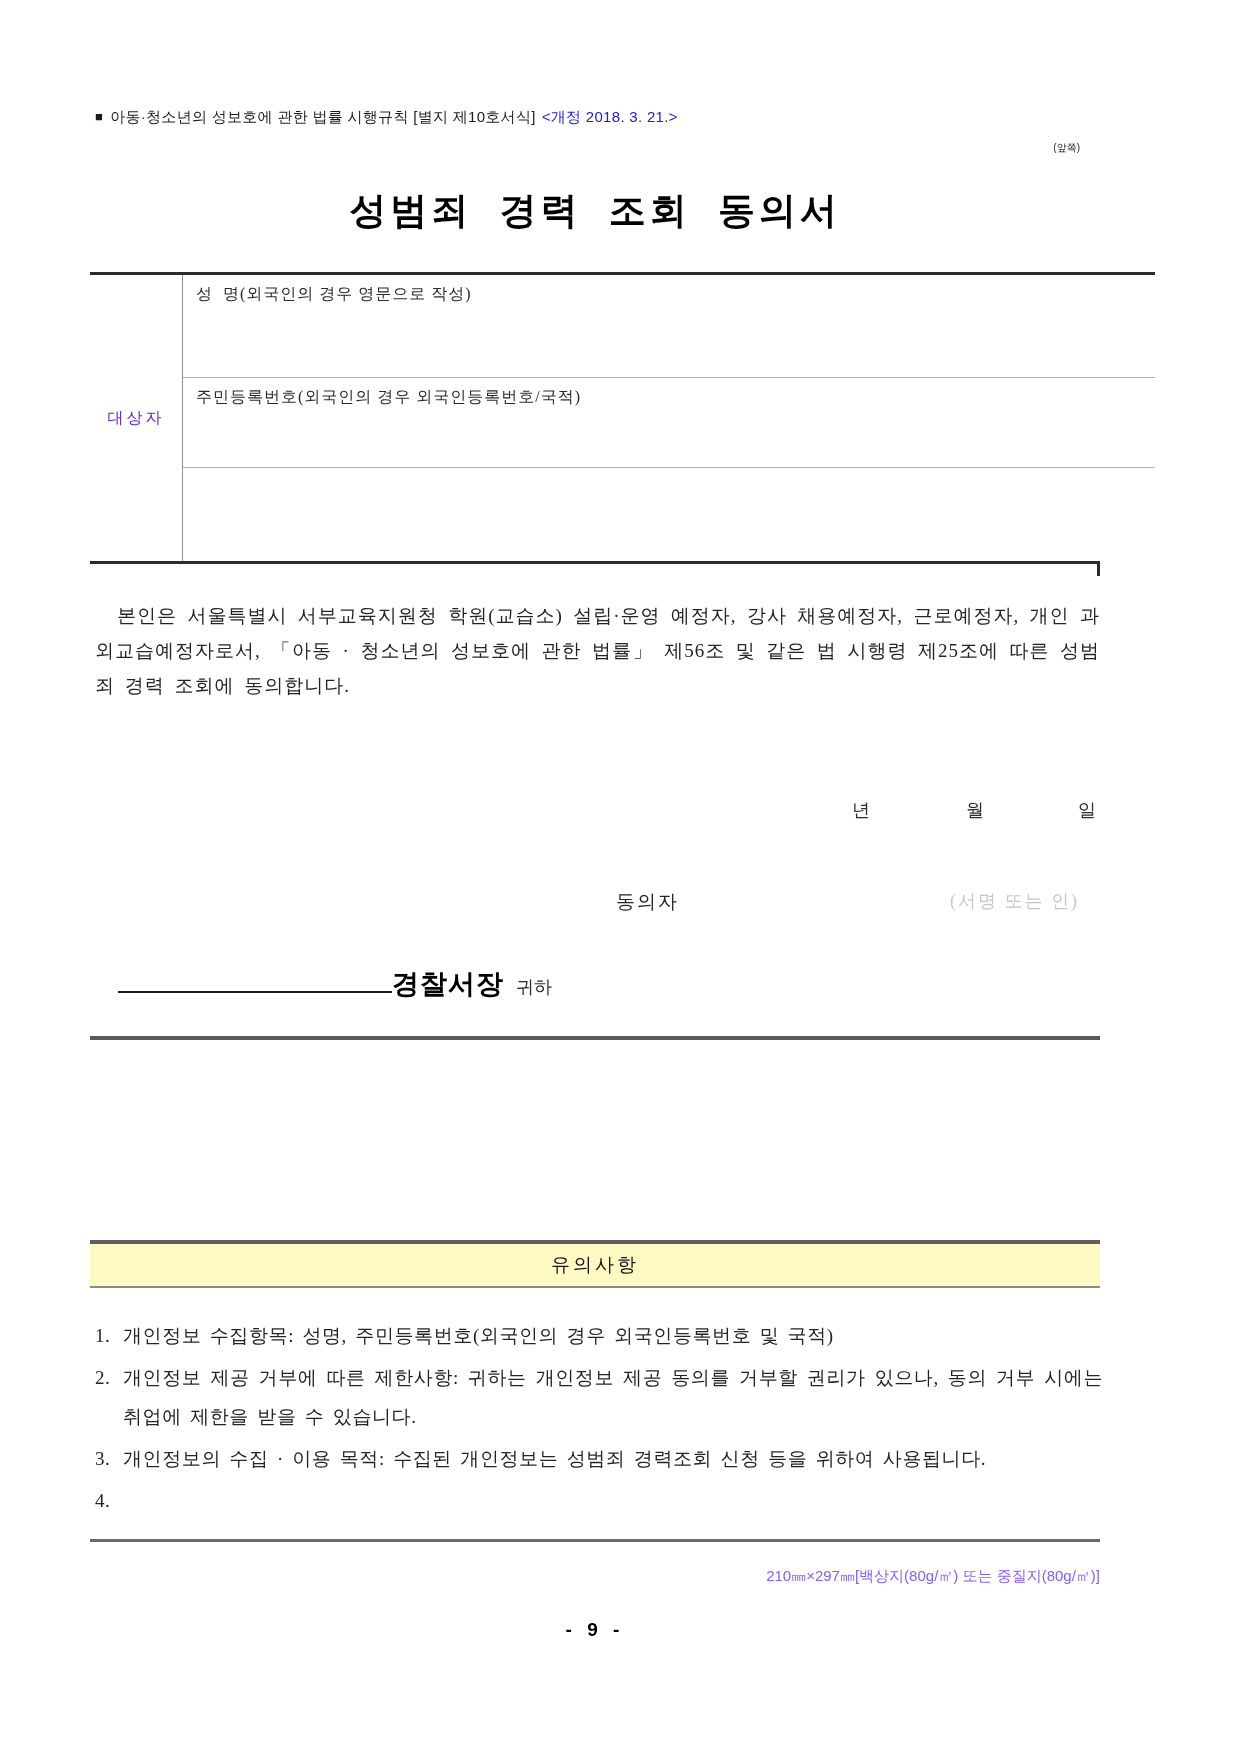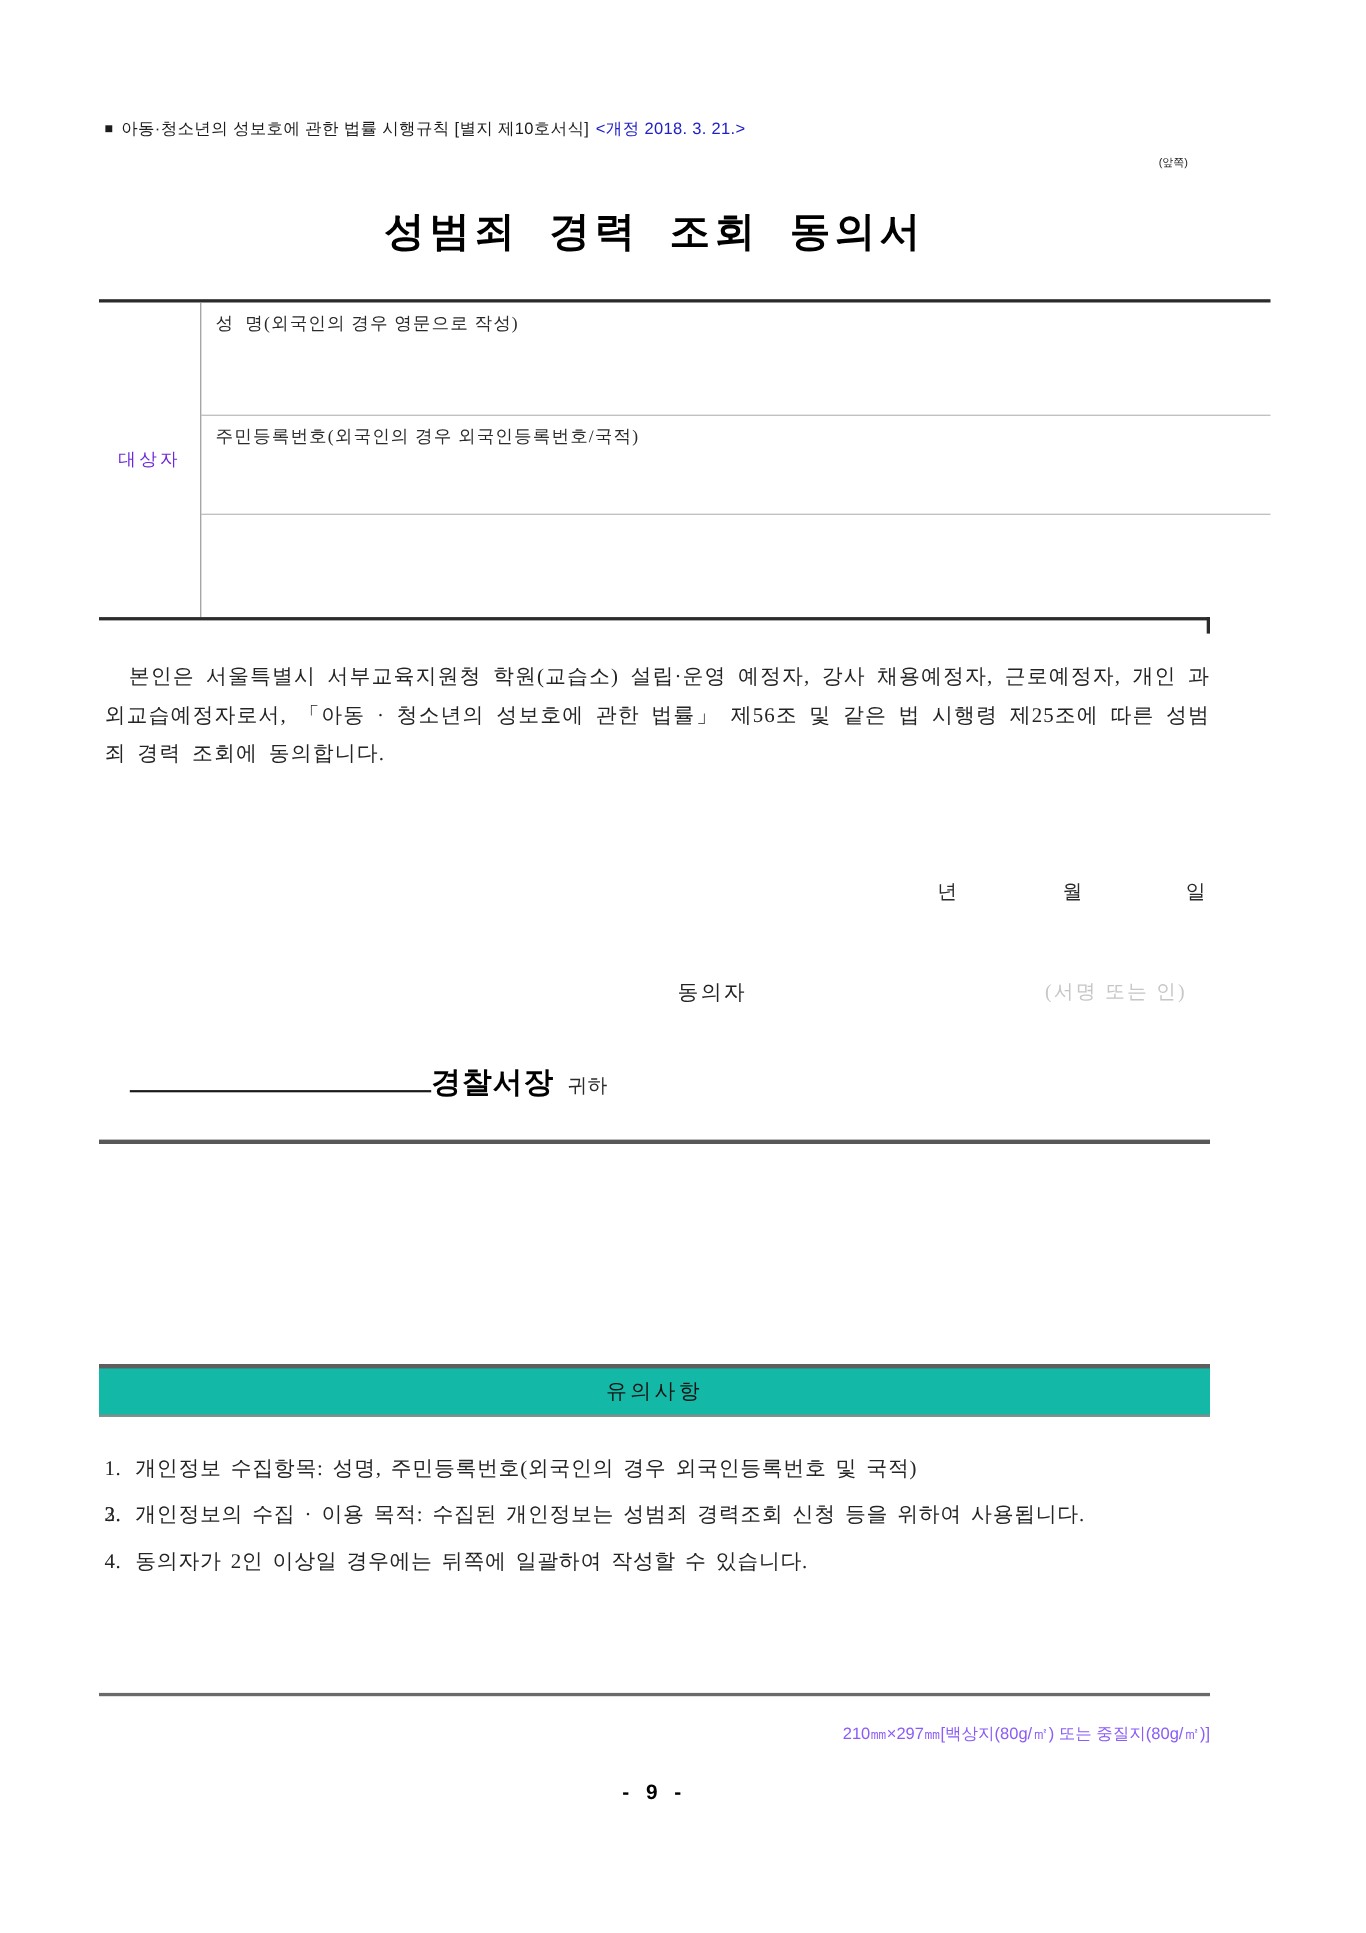--- a/index.html
+++ b/index.html
@@ -54,21 +54,21 @@
   .addressee{position:absolute;left:118px;top:966px;white-space:nowrap;}
   .blank-line{display:inline-block;width:274px;height:1.15em;
     border-bottom:2px solid #1a1a1a;vertical-align:baseline;}
   .office{font-size:27px;font-weight:bold;letter-spacing:1px;color:#000;}
   .honorific{font-size:18px;margin-left:12px;color:#2a2a2a;}
 
   .rule-1{position:absolute;left:90px;top:1036px;width:1010px;height:4px;background:#585858;}
 
   
   .notice-bar{position:absolute;left:90px;top:1240px;width:1010px;height:42px;
-    background:#14b8a6;border-top:4px solid #5e5e5e;border-bottom:2px solid #8a8a8a;
+    background:#fef9c3;border-top:4px solid #5e5e5e;border-bottom:2px solid #8a8a8a;
     box-sizing:content-box;display:flex;align-items:center;justify-content:center;}
   .notice-title{font-size:19px;letter-spacing:3px;color:#141414;}
   .notice-list{position:absolute;left:95px;top:1316px;width:1008px;}
   .n-item{position:relative;padding-left:28px;font-size:19px;line-height:39px;
     text-align:justify;letter-spacing:.6px;word-spacing:3px;color:#242424;margin-bottom:3px;}
   .n-num{position:absolute;left:0;top:0;}
 
   .rule-2{position:absolute;left:90px;top:1539px;width:1010px;height:3px;background:#6a6a6a;}
 
   
@@ -120,27 +120,27 @@
 <div class="notice-bar">
   <span class="notice-title">유의사항</span>
 </div>
 <div class="notice-list">
   <div class="n-item">
     <span class="n-num">1.</span>
     <span>개인정보 수집항목: 성명, 주민등록번호(외국인의 경우 외국인등록번호 및 국적)</span>
   </div>
   <div class="n-item">
     <span class="n-num">2.</span>
+    <span>개인정보 제공 거부에 따른 제한사항: 귀하는 개인정보 제공 동의를 거부할 권리가 있으나, 동의 거부 시에는 취업에 제한을 받을 수 있습니다.</span>
   </div>
   <div class="n-item">
     <span class="n-num">3.</span>
     <span>개인정보의 수집 · 이용 목적: 수집된 개인정보는 성범죄 경력조회 신청 등을 위하여 사용됩니다.</span>
   </div>
   <div class="n-item">
     <span class="n-num">4.</span>
-    <span>동의자가 2인 이상일 경우에는 뒤쪽에 일괄하여 작성할 수 있습니다.</span>
   </div>
 </div>
 
 <div class="rule-2"></div>
 
 <div class="paper-spec">210㎜×297㎜[백상지(80g/㎡) 또는 중질지(80g/㎡)]</div>
 <div class="page-number">- 9 -</div>
 
 </body></html>

